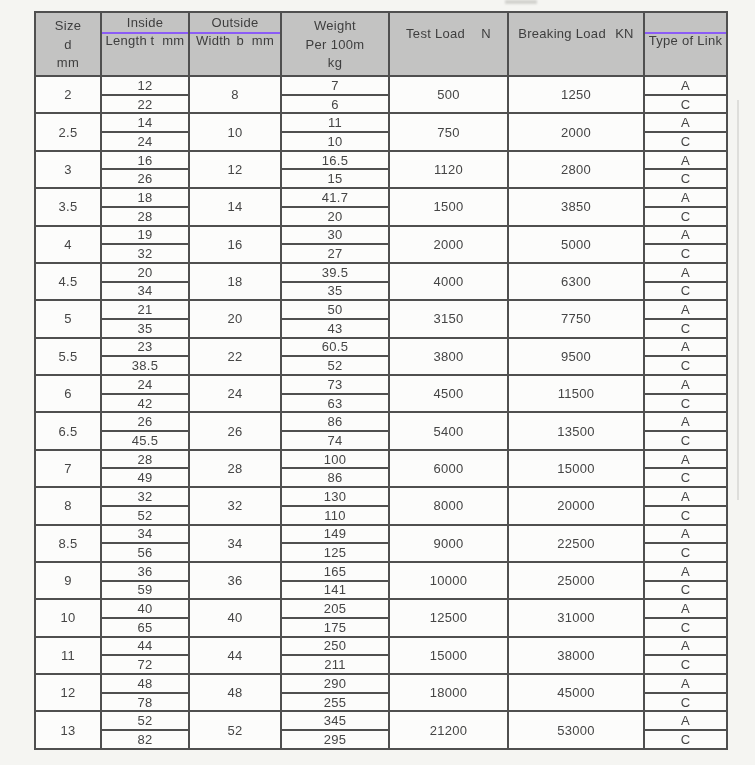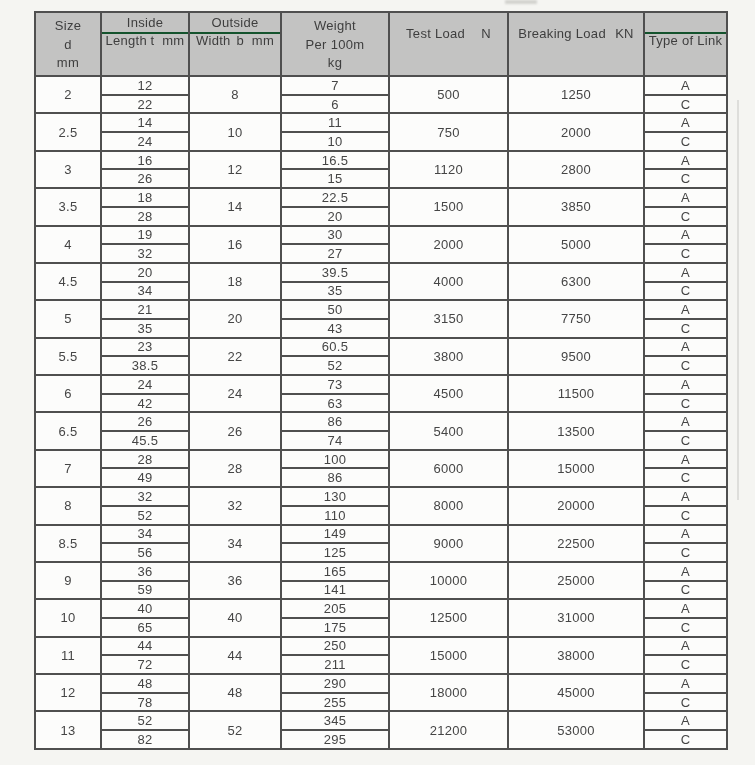--- a/index.html
+++ b/index.html
@@ -35,21 +35,21 @@
   }
   .spec thead th{
     background:#c3c3c2;height:62px;
     vertical-align:top;color:#3e3e3e;margin-top:16px;
   }
   .hwrap{height:62px;display:flex;flex-direction:column;}
   .stack3{justify-content:space-evenly;}
   .h-top{
     flex:none;height:19px;
     display:flex;align-items:center;justify-content:center;
-    border-bottom:2px solid #14532d;
+    border-bottom:2px solid #8b5cf6;
   }
   .h-pad{flex:none;height:14px;}
   .h-bot{flex:1;display:flex;flex-direction:row;justify-content:space-evenly;}
   .h-line{display:block;line-height:1;}
   .pre{white-space:pre;}
   tbody tr{height:18.7px;}
 </style>
 </head>
 <body>
 
@@ -173,21 +173,21 @@
       </tr>
       <tr>
         <td>26</td>
         <td>15</td>
         <td>C</td>
       </tr>
       <tr>
         <td rowspan="2">3.5</td>
         <td>18</td>
         <td rowspan="2">14</td>
-        <td>22.5</td>
+        <td>41.7</td>
         <td rowspan="2">1500</td>
         <td rowspan="2">3850</td>
         <td>A</td>
       </tr>
       <tr>
         <td>28</td>
         <td>20</td>
         <td>C</td>
       </tr>
       <tr>

